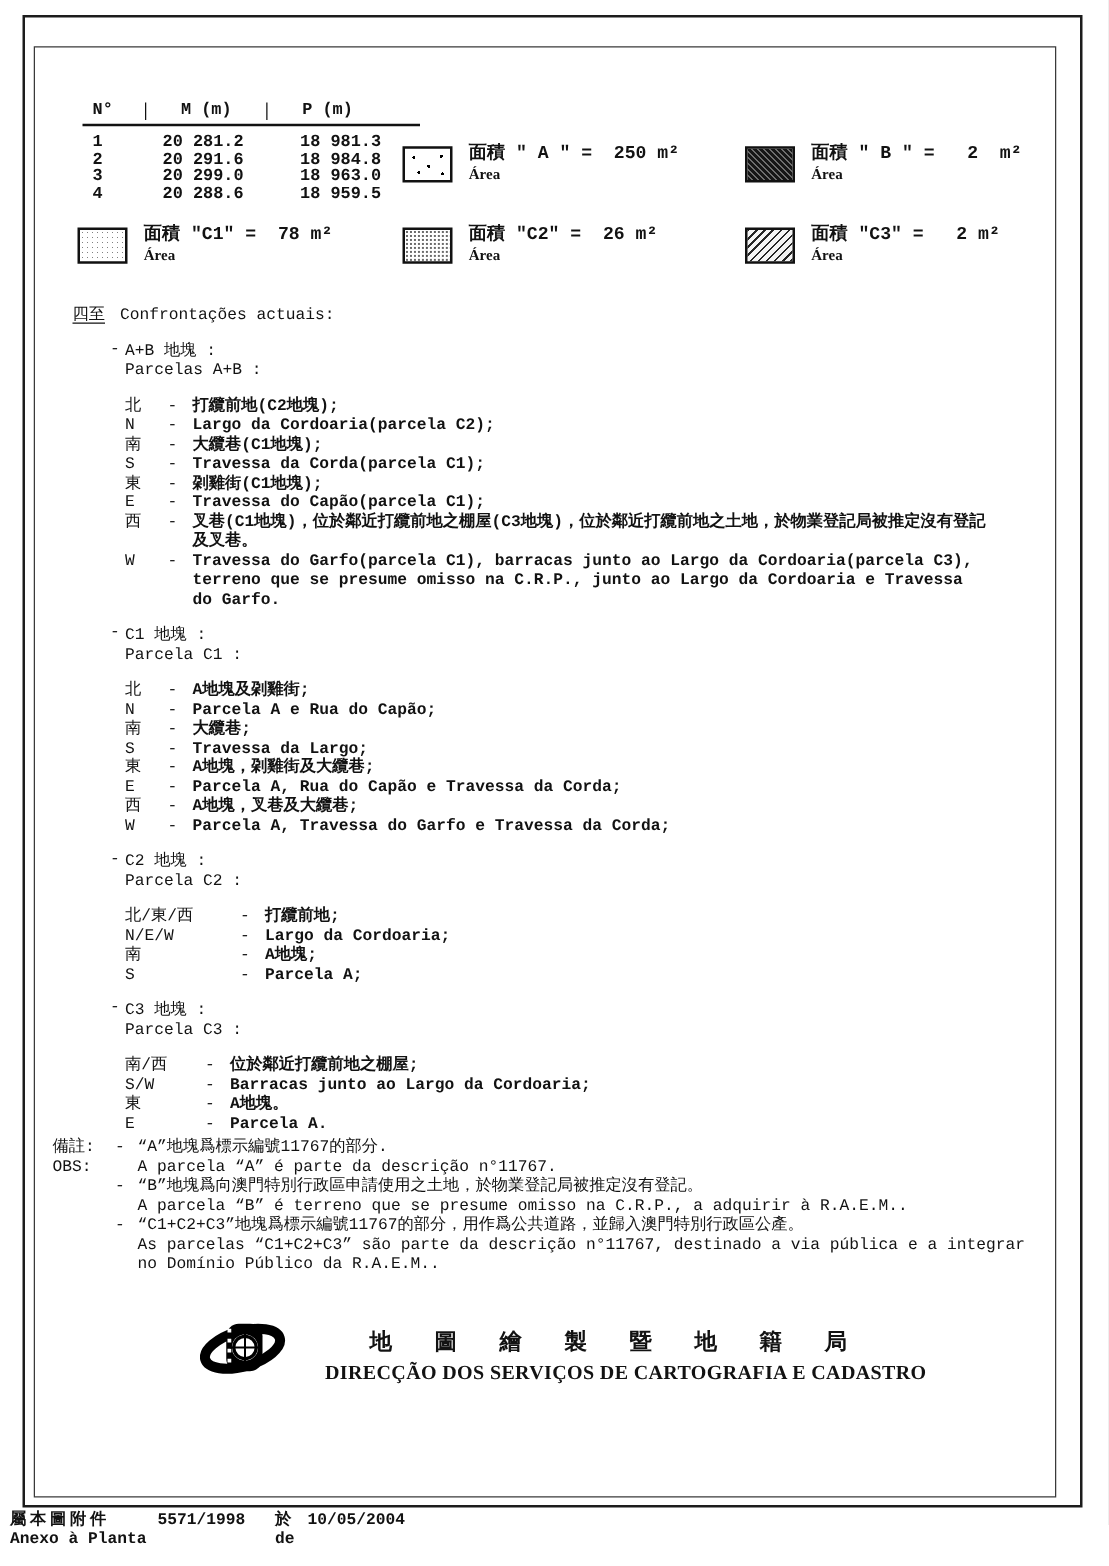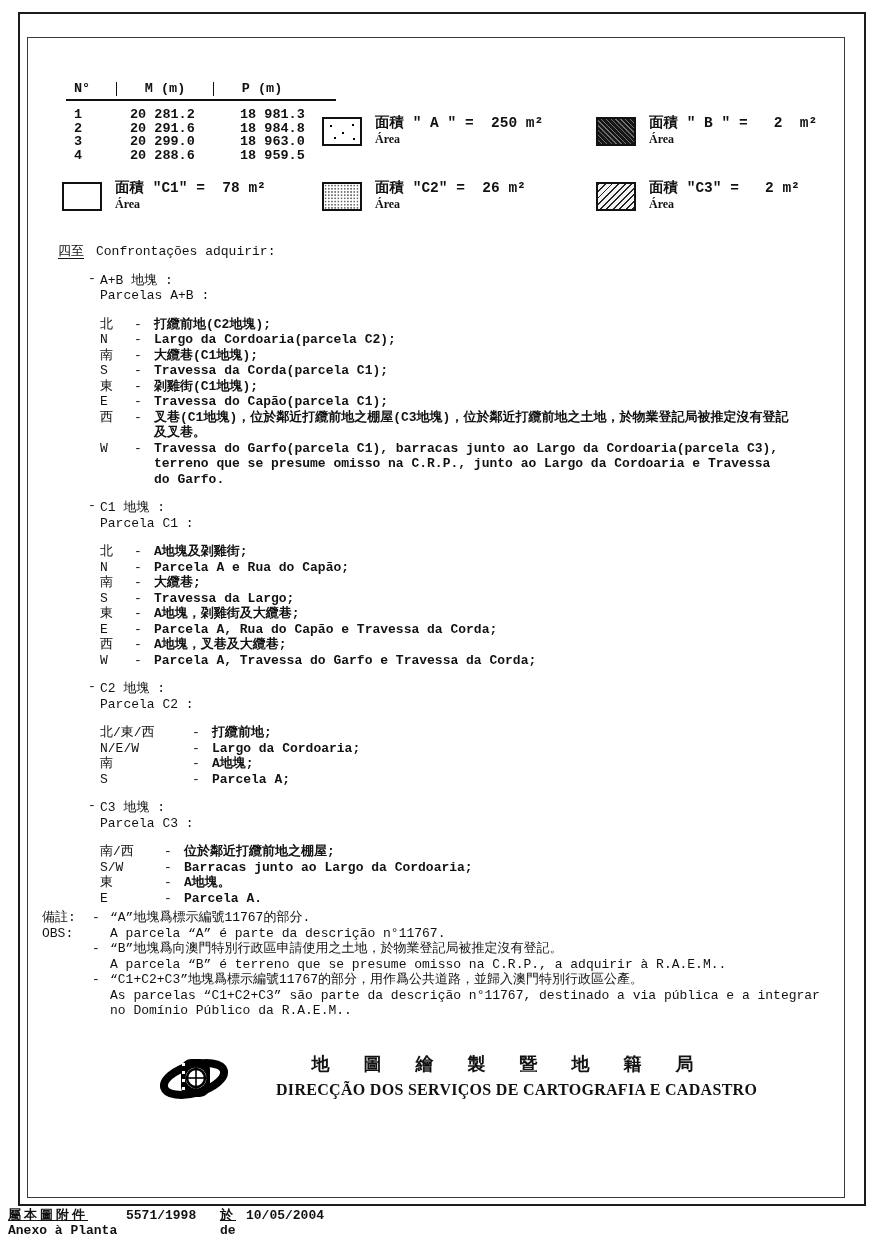--- a/index.html
+++ b/index.html
@@ -51,31 +51,31 @@
   .item-row .txt{flex:1;font-weight:bold;}
 
   
   .notes{position:absolute;left:42px;top:910px;width:794px;font-size:13px;line-height:15.5px;padding-left:50px;box-sizing:border-box;}
   .notes-labels{position:absolute;left:0;top:0;}
   .note-row{display:flex;}
   .note-dash{flex:0 0 18px;}
   .note-txt{flex:1;}
 
   
-  .agency{position:absolute;left:160px;top:1052px;display:flex;align-items:flex-start;gap:20px;}
+  .agency{position:absolute;left:160px;top:1052px;display:flex;align-items:flex-end;gap:4px;}
   .agency-names{text-align:center;}
   .agency-zh{font-family:"Liberation Serif","DejaVu Serif",serif;font-weight:bold;font-size:18px;
              letter-spacing:34px;white-space:nowrap;padding-left:30px;}
   .agency-pt{font-family:"Liberation Serif","DejaVu Serif",serif;font-weight:bold;font-size:16px;
              letter-spacing:0.3px;margin-top:5px;white-space:nowrap;margin-left:24px;}
 
   
   .footer{position:absolute;left:8px;top:1208px;font-size:13px;font-weight:bold;line-height:15px;}
   .f-grid{display:grid;grid-template-columns:118px 94px 26px auto;}
-  .f-zh{letter-spacing:3px;text-decoration:underline;}
+  .f-zh{letter-spacing:3px;}
 </style>
 </head>
 <body>
 
 <div class="page">
   <div class="frame-outer"></div>
   <div class="frame-inner"></div>
 
   <div class="coord-table">
     <div class="ct-head">
@@ -144,21 +144,21 @@
     <div class="sw sw-c3"></div>
     <div>
       <div class="leg-label">面積 "C3" =   2 m²</div>
       <div class="leg-sub">Área</div>
     </div>
   </div>
 
   <div class="conf">
     <div class="conf-title">
       <span class="zh">四至</span>
-      <span>Confrontações adquirir:</span>
+      <span>Confrontações actuais:</span>
     </div>
 
     <div class="section">
       <div class="sec-head">
         <span class="dash-lead">-</span>
         <div>
           <div>A+B 地塊 :</div>
           <div>Parcelas A+B :</div>
         </div>
       </div>

